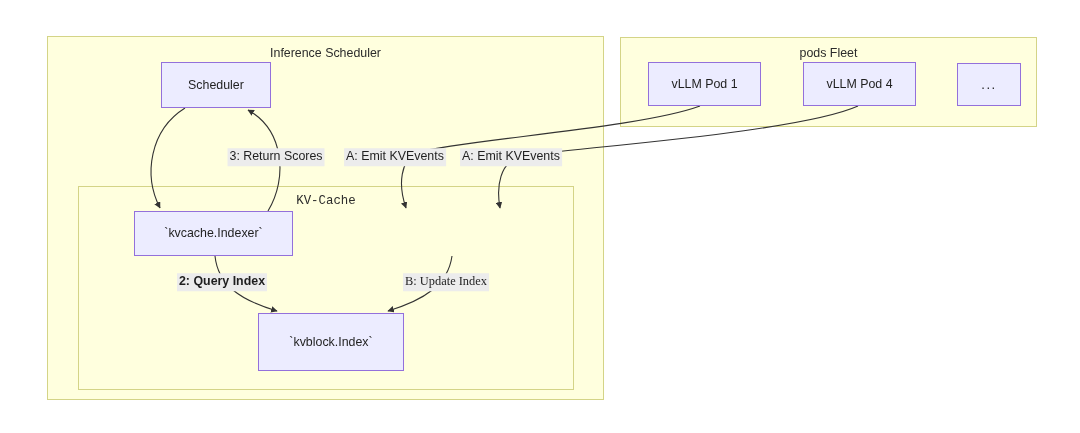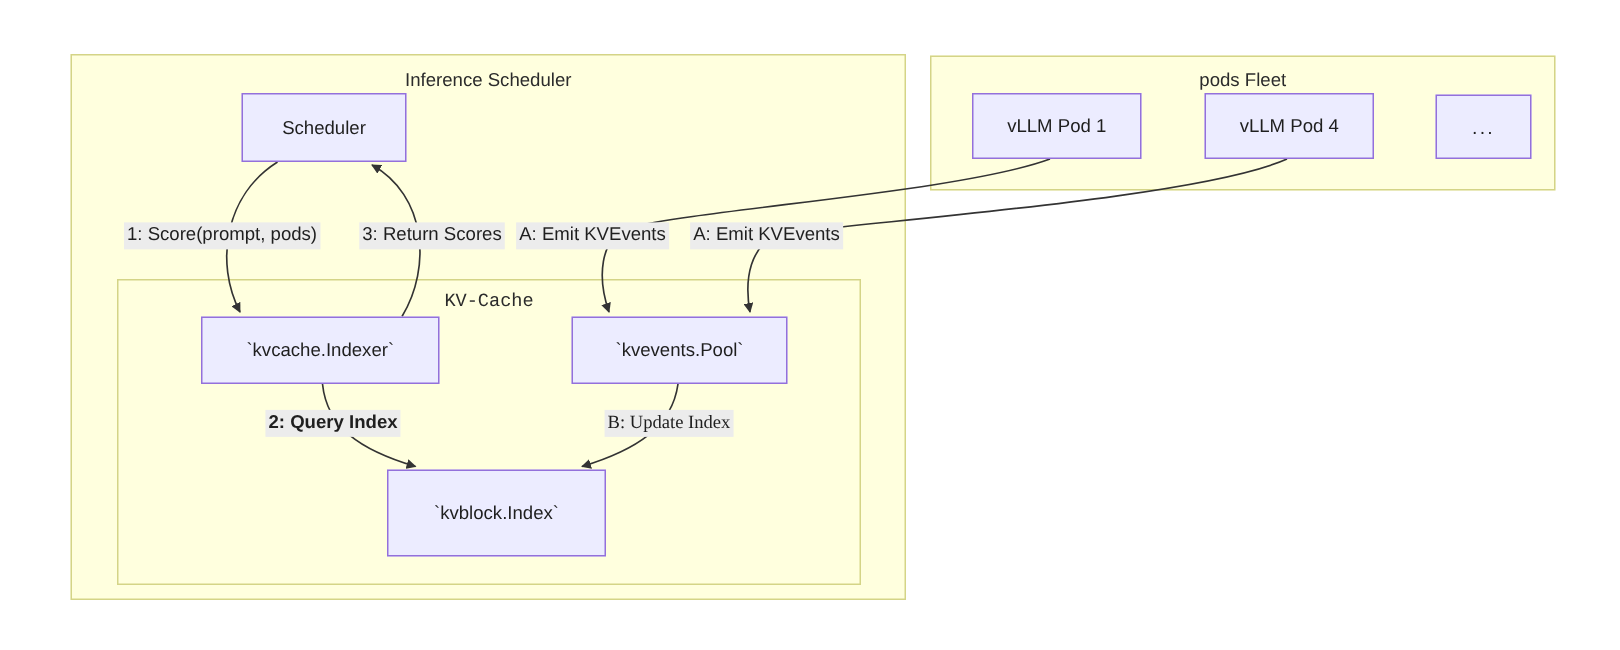--- a/index.html
+++ b/index.html
@@ -118,45 +118,41 @@
   </svg>
 
   <div class="node" style="left:134px; top:211px; width:159px; height:45px;">
     <span>`kvcache.Indexer`</span>
   </div>
 
   <div class="node" style="left:161px; top:62px; width:110px; height:46px;">
     <span>Scheduler</span>
   </div>
 
-  <div class="node" style="left:381px; top:211px; width:144px; height:45px;">
-    <span>`kvevents.Pool`</span>
-  </div>
 
   <div class="node" style="left:258px; top:313px; width:146px; height:58px;">
     <span>`kvblock.Index`</span>
   </div>
 
   <div class="node" style="left:648px; top:62px; width:113px; height:44px;">
     <span>vLLM Pod 1</span>
   </div>
 
   <div class="node" style="left:803px; top:62px; width:113px; height:44px;">
     <span>vLLM Pod 4</span>
   </div>
 
   <div class="node dots" style="left:957px; top:63px; width:64px; height:43px;">
     <span>...</span>
   </div>
 
-  <div class="edge-label" style="left:148px; top:157px;">1: Score(prompt, pods)</div>
 
   <div class="edge-label" style="left:222px; top:282px;font-weight:bold;">2: Query Index</div>
 
-  <div class="edge-label" style="left:288px; top:157px;">3: Return Scores</div>
+  <div class="edge-label" style="left:276px; top:157px;">3: Return Scores</div>
 
   <div class="edge-label" style="left:395px; top:157px;">A: Emit KVEvents</div>
 
   <div class="edge-label" style="left:511px; top:157px;">A: Emit KVEvents</div>
 
   <div class="edge-label" style="left:446px; top:282px;font-family:Liberation Serif, serif;">B: Update Index</div>
 
 </div>
 
 </body></html>

